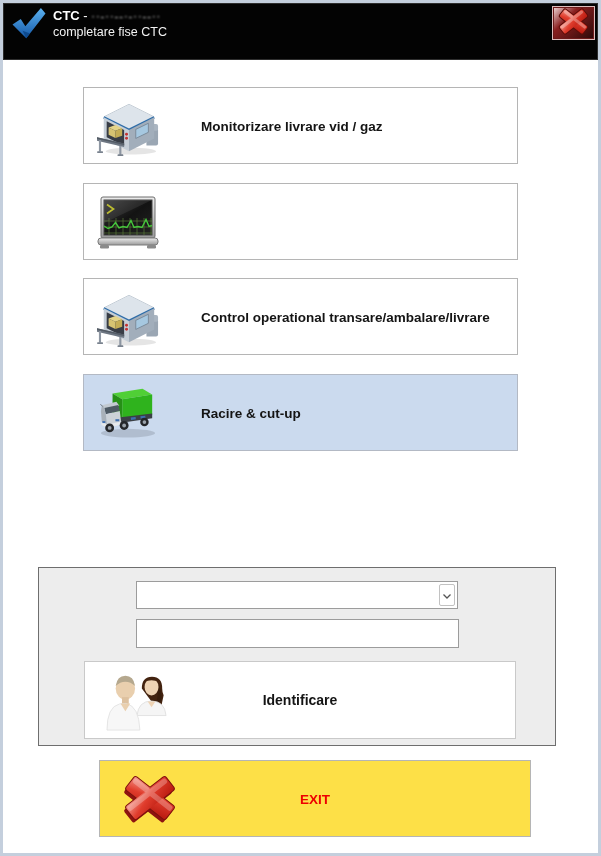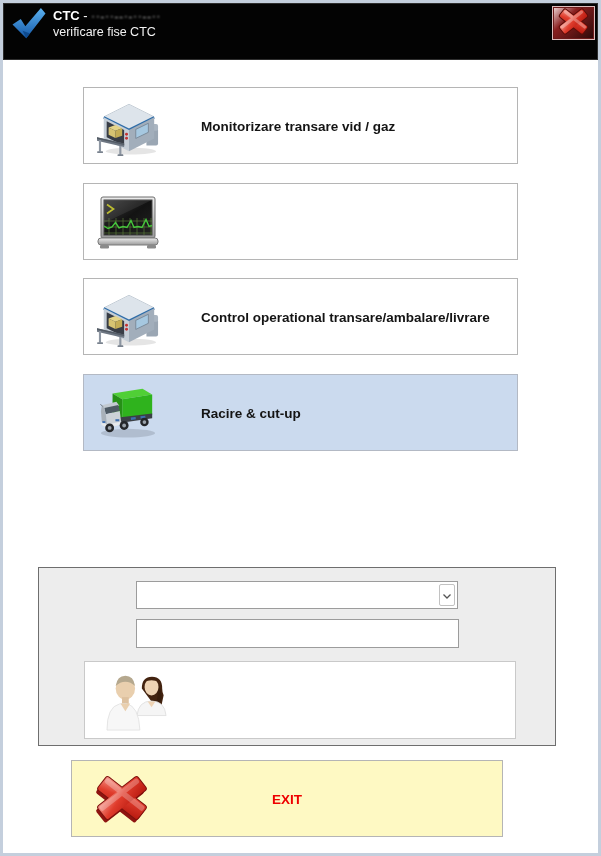--- a/index.html
+++ b/index.html
@@ -62,22 +62,22 @@
     position:absolute; left:45px; top:93px; width:432px; height:78px;
     background:#ffffff; border:1px solid #c9c9c9; cursor:pointer;
   }
   .ident-btn .p-icon { position:absolute; left:15px; top:8px; width:74px; height:62px; }
   .ident-btn .p-label {
     position:absolute; left:0; right:0; top:50%; transform:translateY(-50%);
     text-align:center; font-weight:bold; font-size:14px; color:#141414;
   }
   
   .exit-btn {
-    position:absolute; left:68px; top:757px; width:432px; height:77px;
-    background:#fef9c3; border:1px solid #b5b5b5; cursor:pointer;
+    position:absolute; left:96px; top:757px; width:432px; height:77px;
+    background:#fde047; border:1px solid #b5b5b5; cursor:pointer;
   }
   .exit-btn .x-icon { position:absolute; left:19px; top:8px; width:64px; height:60px; }
   .exit-btn .x-label {
     position:absolute; left:0; right:0; top:50%; transform:translateY(-50%);
     text-align:center; font-weight:bold; font-size:13.5px; color:#ee0000;
   }
 </style>
 </head>
 <body>
 
@@ -91,21 +91,21 @@
             <stop offset="0" stop-color="#5cb2f0"></stop>
               <stop offset="1" stop-color="#1458a8"></stop>
           </linearGradient>
         </defs>
         <polygon points="2,19 11,13 16,21 33,1 38,7 17,34" fill="url(#ckg)"></polygon>
         <polygon points="13,26 17,34 21,29" fill="#0e4a8e"></polygon>
       </svg>
     </span>
     <div class="title-text">
       <div><span class="t-app">CTC</span><span class="t-sep"> - </span><span class="t-red">··-··--·-··--··</span></div>
-      <div class="t-sub">verificare fise CTC</div>
+      <div class="t-sub">completare fise CTC</div>
     </div>
     <div class="close-btn">
       <span>
         <svg viewBox="0 0 40 32" width="37" height="29">
           <defs>
             <linearGradient id="xg2" x1="0" y1="0" x2="1" y2="1">
               <stop offset="0" stop-color="#f59a8e"></stop>
                 <stop offset="0.45" stop-color="#e03c2c"></stop>
                 <stop offset="1" stop-color="#b81a10"></stop>
             </linearGradient>
@@ -148,21 +148,21 @@
         <circle cx="31.5" cy="40.5" r="1.5" fill="#c23434"></circle>
         <circle cx="31.5" cy="44.6" r="1.5" fill="#c23434"></circle>
         <polygon points="1,43.5 29,50 29,53.6 1,47.1" fill="#6d7682"></polygon>
         <polygon points="1,43.5 29,50 29,51.6 1,45.1" fill="#525a64"></polygon>
         <rect x="3" y="46.5" width="2.2" height="12" fill="#8d96a2"></rect>
         <rect x="24" y="52.5" width="2.2" height="9.5" fill="#8d96a2"></rect>
         <rect x="1.2" y="58" width="6" height="1.8" rx="0.6" fill="#79828e"></rect>
         <rect x="22.2" y="61.2" width="6" height="1.8" rx="0.6" fill="#79828e"></rect>
       </svg>
     </span>
-    <span class="m-label">Monitorizare transare vid / gaz</span>
+    <span class="m-label">Monitorizare livrare vid / gaz</span>
   </div>
 
   <div id="btn2" class="menu-btn">
     <span class="m-icon">
       <svg viewBox="0 0 64 62" width="64" height="62">
         <defs>
           <linearGradient id="mframe" x1="0" y1="0" x2="0" y2="1">
             <stop offset="0" stop-color="#ececec"></stop>
               <stop offset="1" stop-color="#9a9a9a"></stop>
           </linearGradient>
@@ -275,20 +275,21 @@
           <path d="M44.5 12.5 q3 -5 7.5 -5 q4.5 0 7.5 5 q-3.5 -2 -7.5 -2 q-4 0 -7.5 2" fill="#432310"></path>
           <path d="M37 47 q1.5 -15 15 -15 q13.5 0 15 15 z" fill="#f5f5f5" stroke="#dcdcdc" stroke-width="0.8"></path>
           <polygon points="48,32.5 56,32.5 52,38.5" fill="#eed3b4"></polygon>
           <ellipse cx="25" cy="19" rx="10" ry="11.5" fill="#e9cfae"></ellipse>
           <path d="M15 16.5 q1.5 -10.5 10 -10.5 q8.5 0 10 10.5 q-4.5 -4.5 -10 -4.5 q-5.5 0 -10 4.5" fill="#b5a88e"></path>
           <rect x="21.5" y="28" width="7" height="7" fill="#ddc19f"></rect>
           <path d="M6 62 q0 -24 13 -27 l6.5 -0.5 q13.5 2.5 14.5 27.5 z" fill="#f7f7f7" stroke="#dedede" stroke-width="0.8"></path>
           <polygon points="20,34.5 30,34.5 25,42.5" fill="#e9cfae"></polygon>
         </svg>
       </span>
+      <span class="p-label">Identificare</span>
     </div>
   </div>
 
   <div class="exit-btn">
     <span class="x-icon">
       <svg viewBox="0 0 64 60" width="64" height="60">
         <defs>
           <linearGradient id="xg1" x1="0" y1="0" x2="1" y2="1">
             <stop offset="0" stop-color="#f59a8e"></stop>
               <stop offset="0.45" stop-color="#e03c2c"></stop>

